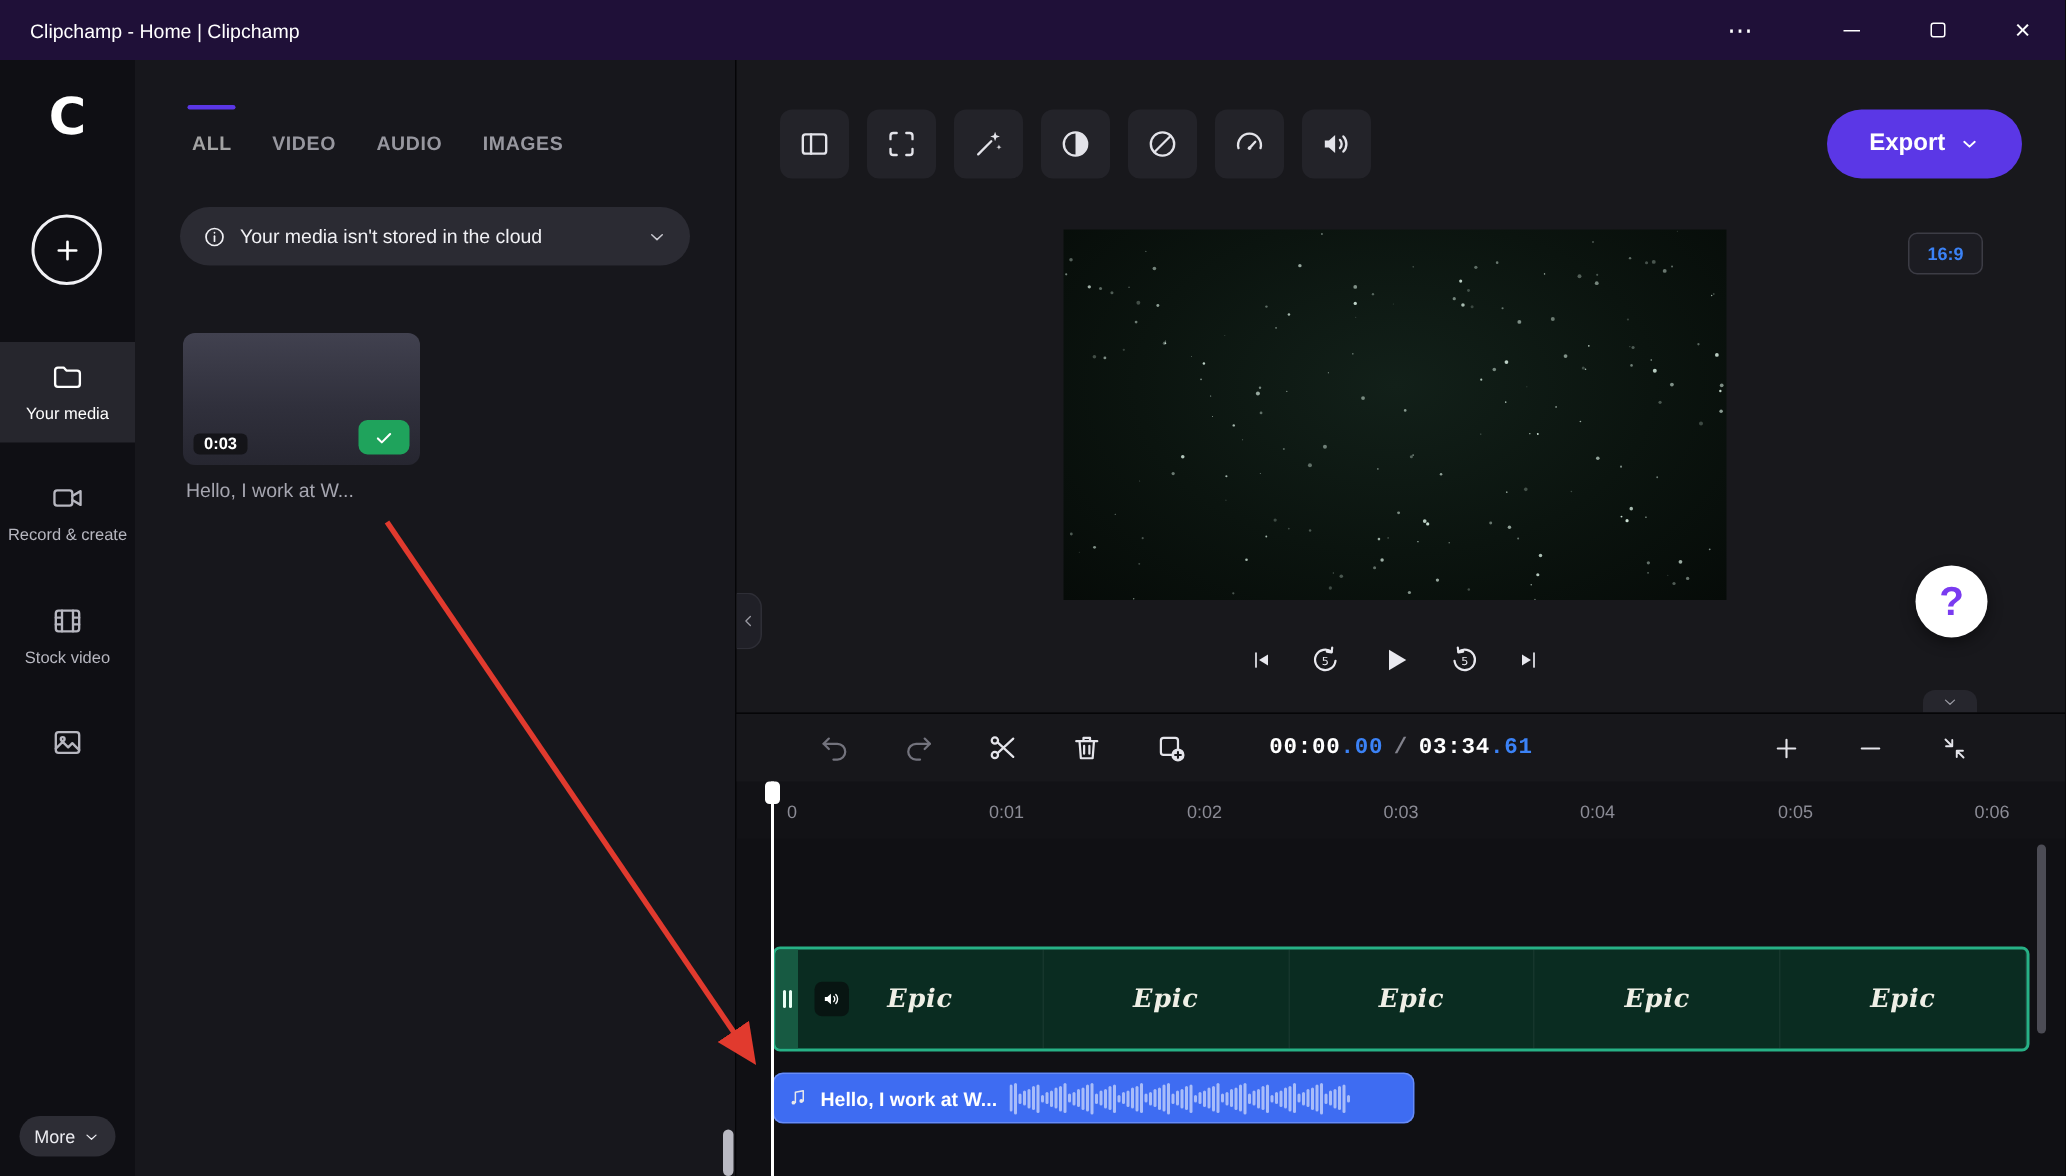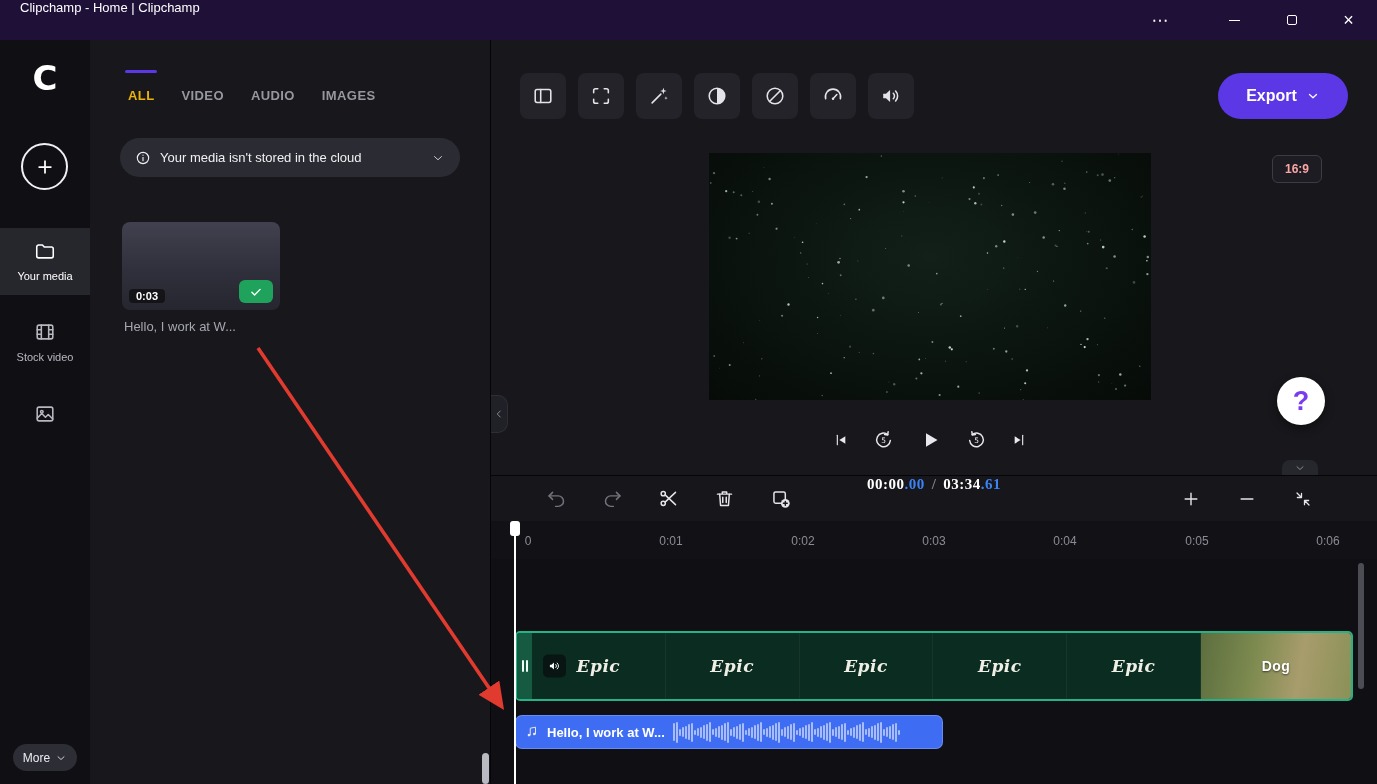--- a/index.html
+++ b/index.html
@@ -8,21 +8,21 @@
   body{font-family:"Liberation Sans",sans-serif;-webkit-font-smoothing:antialiased}
   .page{position:relative;width:1377px;height:784px;overflow:hidden;background:#141418;color:#e8e8ec}
 
   
   .ic{display:block;fill:none;stroke:currentColor;stroke-width:1.7;stroke-linecap:round;stroke-linejoin:round}
   .ic24{width:24px;height:24px}.ic22{width:22px;height:22px}.ic21{width:21px;height:21px}
   .ic20{width:20px;height:20px}.ic18{width:18px;height:18px}.ic16{width:16px;height:16px}
   .ic14{width:14px;height:14px}.ic13{width:13px;height:13px}.ic12{width:12px;height:12px}
 
   
-  .titlebar{position:absolute;left:0;top:0;right:0;height:40px;background:var(--titlebar-bg,#1f1038);display:flex;align-items:flex-start}
+  .titlebar{position:absolute;left:0;top:0;right:0;height:40px;background:var(--titlebar-bg,#1f1038);display:flex;align-items:center}
   .tb-title{margin-left:20px;font-size:13px;color:#fff}
   .win-dots{position:absolute;right:194px;top:0;width:46px;height:40px;display:flex;align-items:center;justify-content:center;font-size:17px;color:#fff;cursor:pointer}
   .win-controls{position:absolute;right:0;top:0;display:flex}
   .win-btn{width:57px;height:40px;display:flex;align-items:center;justify-content:center;color:#fff;cursor:pointer}
   .glyph-min{display:block;width:11px;border-top:1.4px solid #fff}
   .glyph-max{display:block;width:10px;height:10px;border:1.4px solid #fff;border-radius:2px}
   .glyph-close{font-size:18px;line-height:1}
 
   
   .sidebar{position:absolute;left:0;top:40px;width:90px;bottom:0;background:#0f0f14}
@@ -30,21 +30,21 @@
   .add-btn{position:absolute;left:21px;top:103px;width:47px;height:47px;border-radius:50%;border:2px solid #f1f1f5;display:flex;align-items:center;justify-content:center;color:#fff;cursor:pointer;background:transparent}
   .side-items{position:absolute;top:188px;left:0;right:0;display:flex;flex-direction:column;gap:14px}
   .side-item{display:flex;flex-direction:column;align-items:center;gap:7px;padding:12px 4px;color:#b7b7c0;font-size:11px;text-align:center;line-height:1.3;cursor:pointer}
   .side-item.active{background:#26262d;color:#fff}
   .more-btn{position:absolute;left:13px;bottom:13px;width:64px;height:27px;border-radius:14px;background:#2d2d35;color:#ececf1;font-size:12px;display:flex;align-items:center;justify-content:center;gap:5px;cursor:pointer}
 
   
   .media-panel{position:absolute;left:90px;top:40px;width:400px;bottom:0;background:#17171c}
   .tabs{position:absolute;left:38px;top:48px;display:flex;gap:27px}
   .tab{position:relative;font-size:13px;letter-spacing:.4px;color:#97979f;font-weight:700;cursor:pointer}
-  .tab.active{color:#eab308}
+  .tab.active{color:#a3a3a3}
   .tab.active::before{content:"";position:absolute;left:-3px;right:-3px;top:-18px;height:3px;border-radius:2px;background:var(--accent,#5b37e6)}
   .banner{position:absolute;left:30px;top:98px;width:340px;height:39px;border-radius:20px;background:#2b2b33;display:flex;align-items:center;gap:9px;padding:0 15px;color:#f0f0f4;cursor:pointer}
   .banner-txt{font-size:13px;font-weight:400}
   .banner .chev{margin-left:auto;color:#c9c9d0}
   .cards{position:absolute;left:32px;top:182px;display:flex;gap:20px}
   .card{width:158px}
   .thumb{position:relative;width:158px;height:88px;border-radius:8px;overflow:hidden;cursor:pointer}
   .thumb-audio{background:linear-gradient(180deg,#41414f 0%,#30303c 55%,#262630 100%)}
   .thumb-video{background:linear-gradient(165deg,#cfbd99 0%,#c4b28d 45%,#b4a17c 75%,#a8977a 100%)}
   .thumb-video::after{content:"";position:absolute;left:62px;top:32px;width:30px;height:20px;background:radial-gradient(ellipse,rgba(40,35,28,.95) 0%,rgba(40,35,28,0) 70%)}
@@ -56,33 +56,33 @@
 
   
   .main{position:absolute;left:490px;top:40px;width:887px;height:435px;background:#18181c;border-left:1px solid #050507}
   .collapse-tab{position:absolute;left:0;top:355px;width:17px;height:38px;background:#202027;border:1px solid #2e2e36;border-left:none;border-radius:0 10px 10px 0;display:flex;align-items:center;justify-content:center;color:#9a9aa3;cursor:pointer}
   .edit-toolbar{position:absolute;left:29px;top:33px;display:flex;gap:12px}
   .tool-btn{width:46px;height:46px;border-radius:8px;background:#232329;display:flex;align-items:center;justify-content:center;color:#e3e3e9;cursor:pointer}
   .upgrade-btn{position:absolute;right:171px;top:35px;height:44px;padding:0 22px;border-radius:22px;background:#26262c;display:flex;align-items:center;gap:9px;color:#fff;font-size:16px;font-weight:700;cursor:pointer}
   .upgrade-btn .gem{color:var(--upgrade-gold,#eebf3d)}
   .export-btn{position:absolute;right:29px;top:33px;height:46px;width:130px;border-radius:23px;background:var(--accent,#5b37e6);display:flex;align-items:center;justify-content:center;gap:9px;color:#fff;font-size:16px;font-weight:700;cursor:pointer}
   .preview{position:absolute;left:218px;top:113px;width:442px;height:247px;background:radial-gradient(ellipse at 50% 42%,#122019 0%,#0b140f 55%,#060b08 100%)}
-  .aspect{position:absolute;right:55px;top:115px;width:50px;height:28px;border:1px solid #3c3c45;background:#1c1c22;border-radius:6px;display:flex;align-items:center;justify-content:center;font-size:12px;font-weight:700;color:#fca5a5}
+  .aspect{position:absolute;right:55px;top:115px;width:50px;height:28px;border:1px solid #3c3c45;background:#1c1c22;border-radius:6px;display:flex;align-items:center;justify-content:center;font-size:12px;font-weight:700;color:#3b82f6}
   .help-btn{position:absolute;right:52px;top:337px;width:48px;height:48px;border-radius:50%;background:#fff;color:#7a3bf0;font-size:27px;font-weight:800;display:flex;align-items:center;justify-content:center;box-shadow:0 3px 10px rgba(0,0,0,.45);cursor:pointer}
   .mini-chev{position:absolute;right:59px;top:420px;width:36px;height:15px;border-radius:8px 8px 0 0;background:#26262d;display:flex;align-items:center;justify-content:center;color:#9a9aa3;cursor:pointer}
   .transport{position:absolute;left:218px;top:385px;width:442px;height:30px;display:flex;align-items:center;justify-content:center;gap:24px;color:#e8e8ee}
   .tr-btn{display:flex;align-items:center;justify-content:center;cursor:pointer}
 
   
   .timeline{position:absolute;left:490px;top:475px;width:887px;height:309px;background:#121216;border-top:1px solid #050507;border-left:1px solid #050507}
   .tl-toolbar{position:absolute;left:0;top:0;right:0;height:45px;background:#17171b}
   .tl-left{position:absolute;left:44px;top:1px;display:flex;gap:13px}
   .tl-btn{width:43px;height:43px;display:flex;align-items:center;justify-content:center;color:#e4e4ea;border-radius:8px;cursor:pointer}
   .tl-btn.dim{color:#73737d}
-  .tl-time{position:absolute;left:50%;top:0;height:45px;transform:translateX(-50%);display:flex;align-items:flex-start;font-family:Liberation Serif, serif;font-size:15px;font-weight:700;letter-spacing:.5px;color:#fff;white-space:nowrap}
+  .tl-time{position:absolute;left:50%;top:0;height:45px;transform:translateX(-50%);display:flex;align-items:center;font-family:Liberation Mono, monospace;font-size:15px;font-weight:700;letter-spacing:.5px;color:#fff;white-space:nowrap}
   .tl-time .dimtxt{color:#3b82f6}
   .tl-time .sep{margin:0 7px;color:#82828c}
   .tl-right{position:absolute;right:53px;top:1px;display:flex;gap:13px}
   .ruler{position:absolute;left:0;right:0;top:45px;height:38px;cursor:pointer}
   .ruler span{position:absolute;top:13px;transform:translateX(-50%);font-size:12px;color:#8b8b95}
   .tracks{position:absolute;left:0;right:0;top:83px;bottom:0;background:#101014}
   .clip-name{position:absolute;left:27px;top:40px;background:#2a2a31;border-radius:4px;padding:4px 11px;font-size:13px;color:#f2f2f5;white-space:nowrap}
   .video-clip{position:absolute;left:24px;top:72px;width:838px;height:70px;border-radius:5px;border:2px solid var(--clip-border,#27b186);background:var(--clip-fill,#0a2c21);display:flex;overflow:hidden;cursor:pointer}
   .clip-handle{width:15px;background:#175a42;display:flex;align-items:center;justify-content:center;gap:2px;flex:none;cursor:ew-resize}
   .clip-handle i{display:block;width:2px;height:12px;background:#eafff6;border-radius:1px}
@@ -263,20 +263,26 @@
         <svg class="ic ic20" style="stroke-width:2.1">
           <use href="#i-plus"></use>
         </svg>
       </div>
     <div class="side-items">
       <div class="side-item active">
         <svg class="ic ic22">
             <use href="#i-folder"></use>
           </svg>
         <span>Your media</span>
+      </div>
+      <div class="side-item">
+        <svg class="ic ic22">
+            <use href="#i-camera"></use>
+          </svg>
+        <span>Record &amp; create</span>
       </div>
       <div class="side-item">
         <svg class="ic ic22">
             <use href="#i-film"></use>
           </svg>
         <span>Stock video</span>
       </div>
       <div class="side-item">
         <svg class="ic ic22">
             <use href="#i-image"></use>
@@ -641,21 +647,20 @@
         <div class="clip-handle">
             <i></i>
             <i></i>
           </div>
         <div class="frames">
           <div class="frame">Epic</div>
           <div class="frame">Epic</div>
           <div class="frame">Epic</div>
           <div class="frame">Epic</div>
           <div class="frame">Epic</div>
-          <div class="frame frame-last">Dog</div>
         </div>
         <div class="clip-audio-chip">
             <svg class="ic ic13">
               <use href="#i-speaker"></use>
             </svg>
           </div>
       </div>
       <div class="audio-clip">
         <svg class="ic ic14">
             <use href="#i-note"></use>

